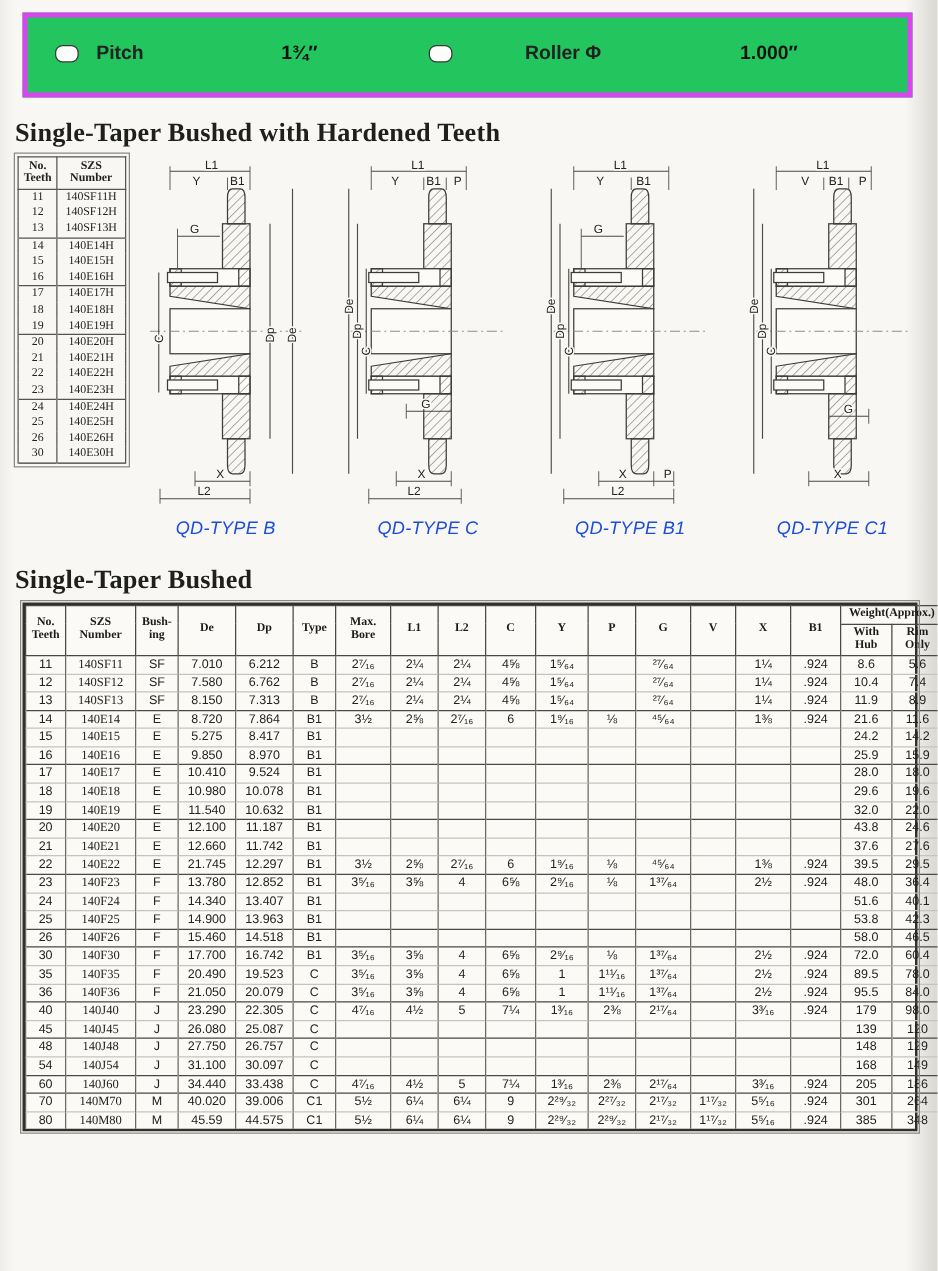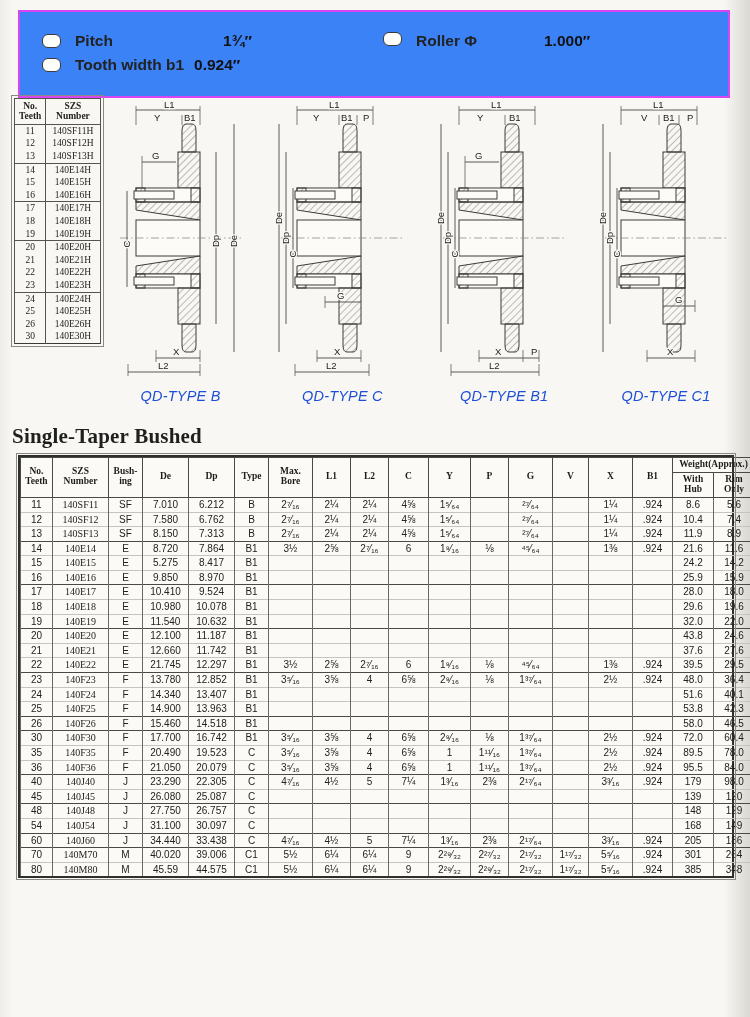--- a/index.html
+++ b/index.html
@@ -9,30 +9,30 @@
     font-family:"Liberation Sans",sans-serif;color:#1c1c1a;position:relative;overflow:hidden;
   }
   .page{padding:10px 14px 0 12px;}
   
   .title{
     text-align:center;font-family:"Liberation Sans",sans-serif;font-weight:bold;
     font-size:33px;letter-spacing:.5px;color:#35352c;margin:16px 0 14px 0;
   }
   
   .specbox{
-    border:2px solid #d946ef;background:#3b82f6;margin:0 6px 0 6px;
+    border:4px solid #d946ef;background:#22c55e;margin:0 6px 0 6px;
     padding:14px 18px 16px 22px;
   }
   .specrow{display:flex;align-items:center;font-weight:bold;font-size:15.5px;margin:6px 0;}
   .oval{display:inline-block;width:17px;height:12px;border:1.6px solid #3a3a38;border-radius:6px;
     background:#fdfdfb;margin-right:14px;flex:0 0 auto;}
   .spec-label{color:#222;}
   .spec-value{color:#111;}
   .w150{width:148px;} .w120{width:118px;} .w130{width:128px;}
-  .rollerblk{display:flex;margin-left:42px;}
+  .rollerblk{display:flex;align-items:center;gap:44px;}
   
   .sechead{
     font-family:"Liberation Serif",serif;font-weight:bold;font-size:21px;color:#1f1f1d;
     margin:16px 0 6px 0;letter-spacing:.2px;
   }
   
   .hardrow{display:flex;align-items:flex-start;}
   table{border-collapse:collapse;}
   .smalltbl{
     font-family:"Liberation Serif",serif;font-size:9.5px;color:#22221f;
@@ -116,27 +116,23 @@
     <div class="specrow">
       <span class="oval"></span>
       <span class="spec-label w150">Pitch</span>
       <span class="spec-value w120">1¾″</span>
       <span class="rollerblk">
         <span class="oval"></span>
         <span class="spec-label w130">Roller Φ</span>
         <span class="spec-value">1.000″</span>
       </span>
     </div>
-    <div class="specrow">
-      <span class="oval"></span>
-      <span class="spec-label" style="margin-right:10px">Tooth width b1</span>
-      <span class="spec-value">0.924″</span>
-    </div>
   </div>
 
+  <div class="sechead">Single-Taper Bushed with Hardened Teeth</div>
 
   <div class="hardrow">
     <table class="smalltbl">
       <thead>
         <tr>
           <th>No.
 Teeth</th>
           <th>SZS
 Number</th>
         </tr>

